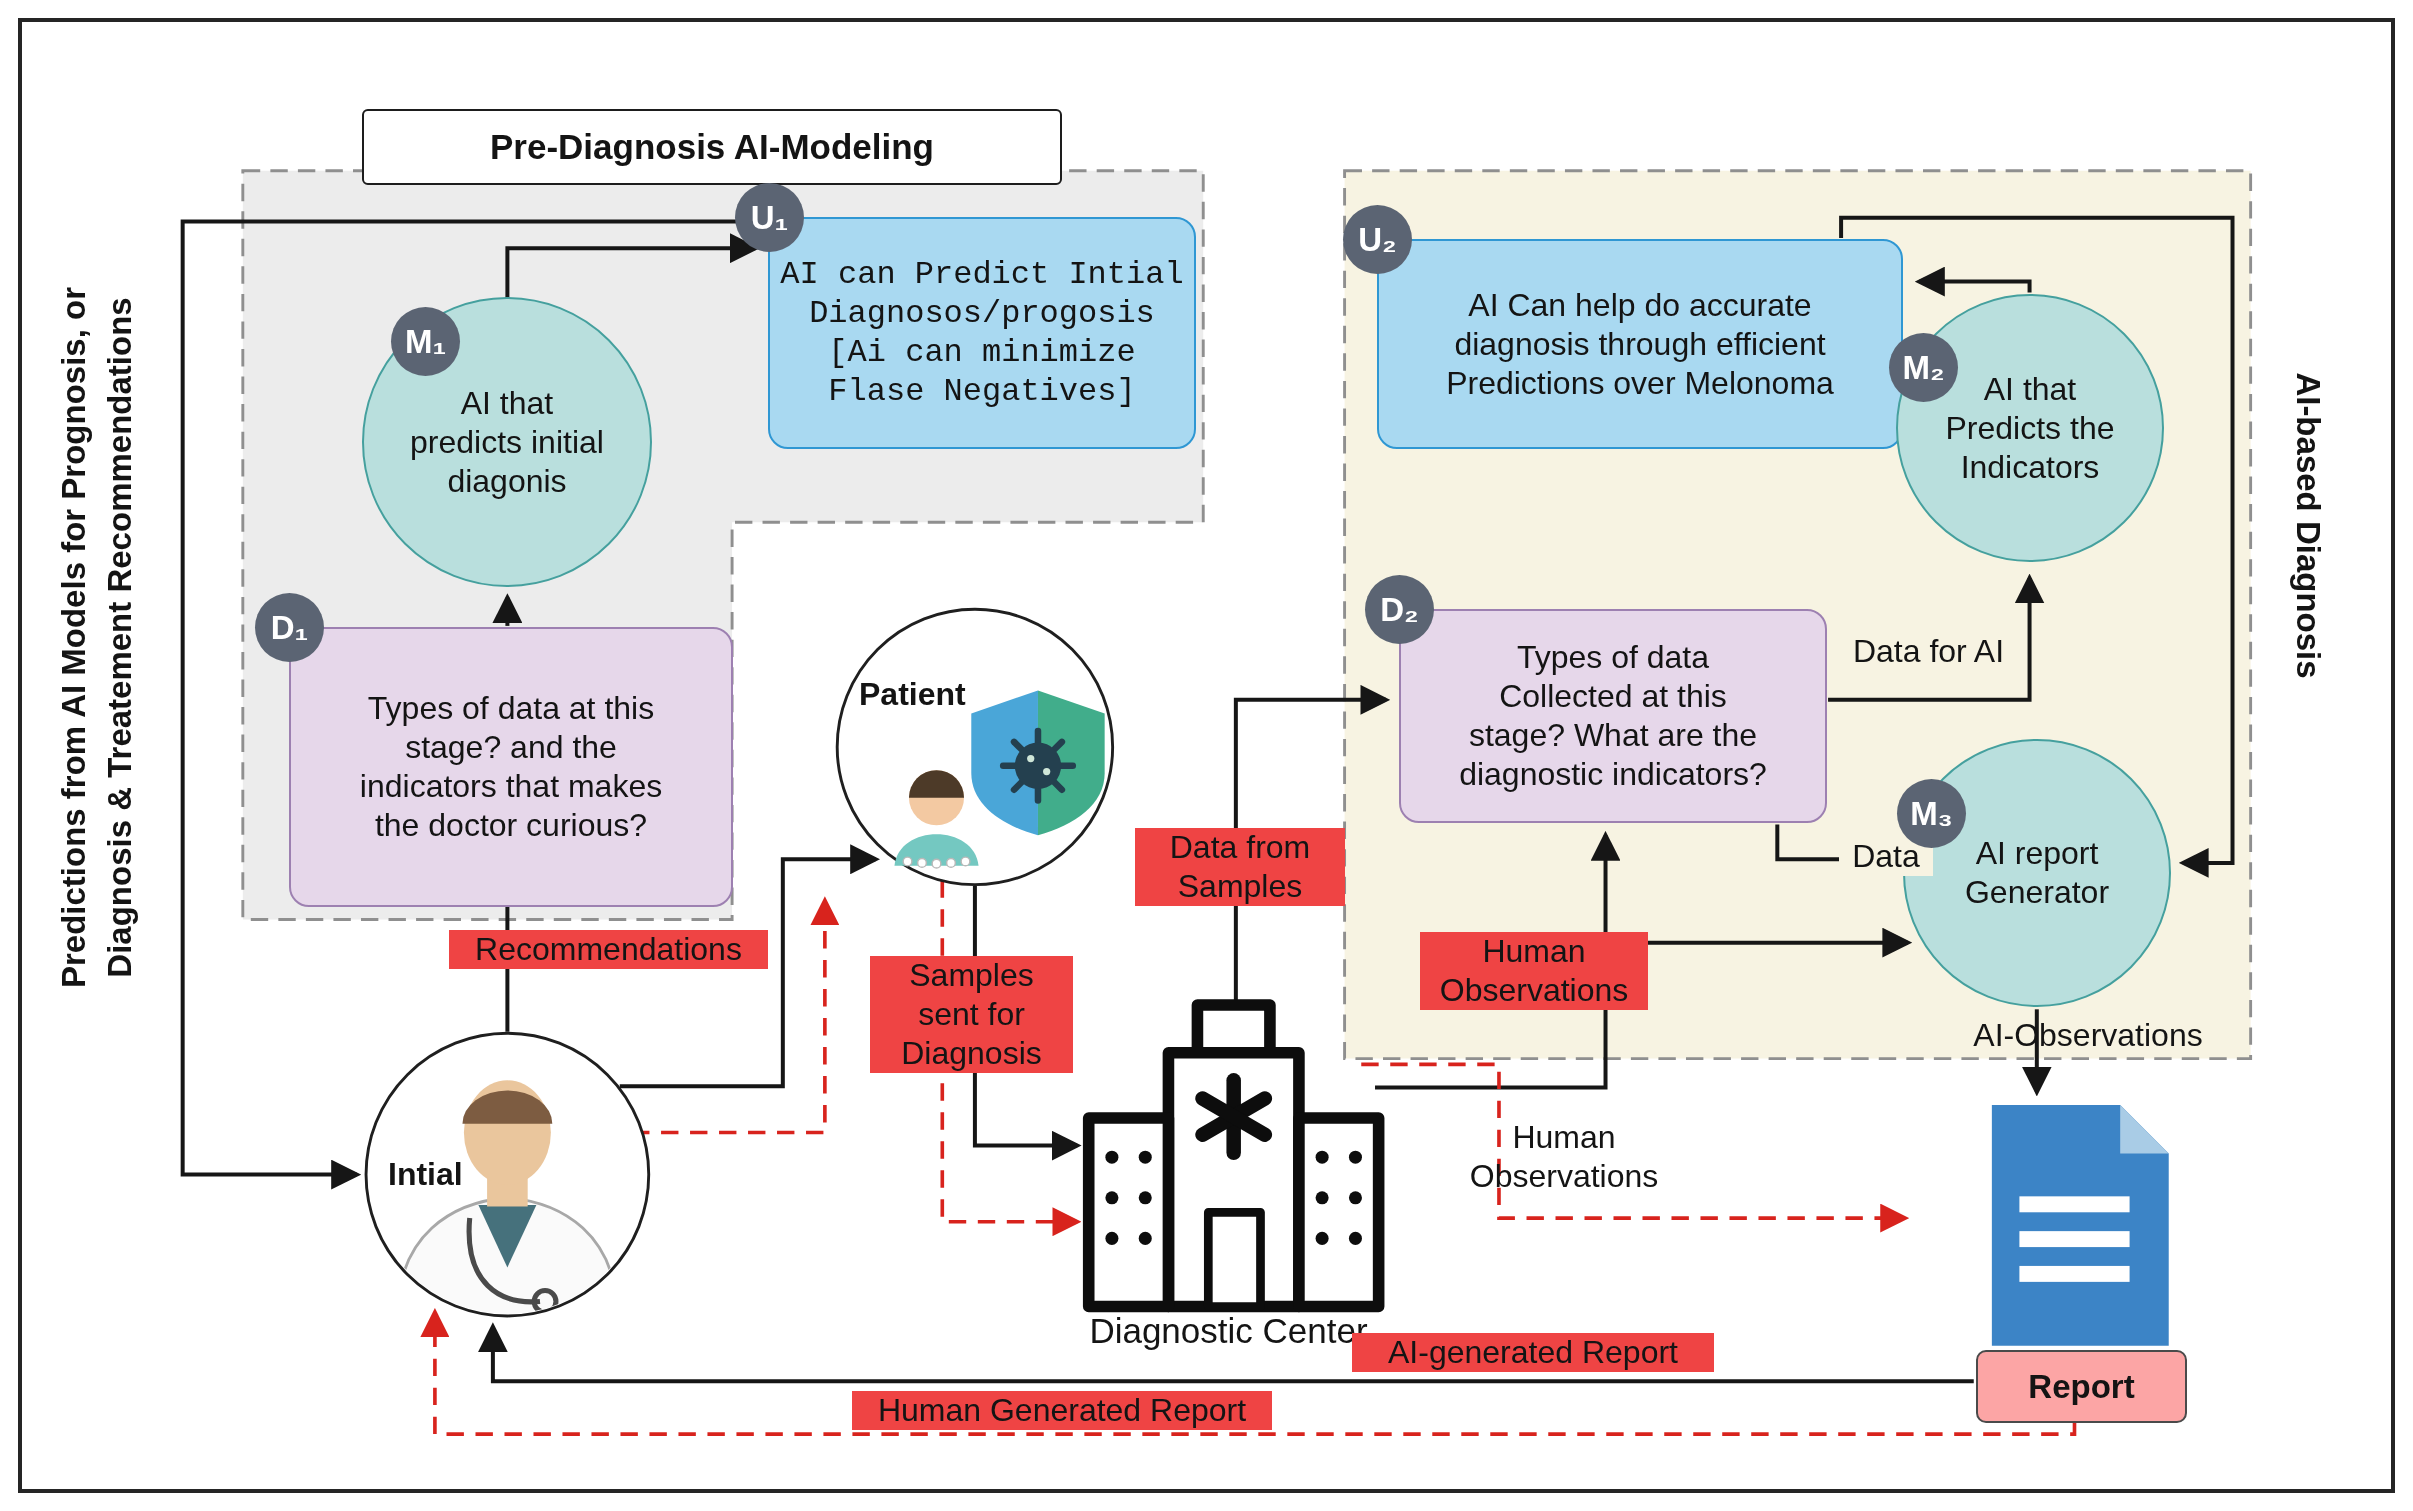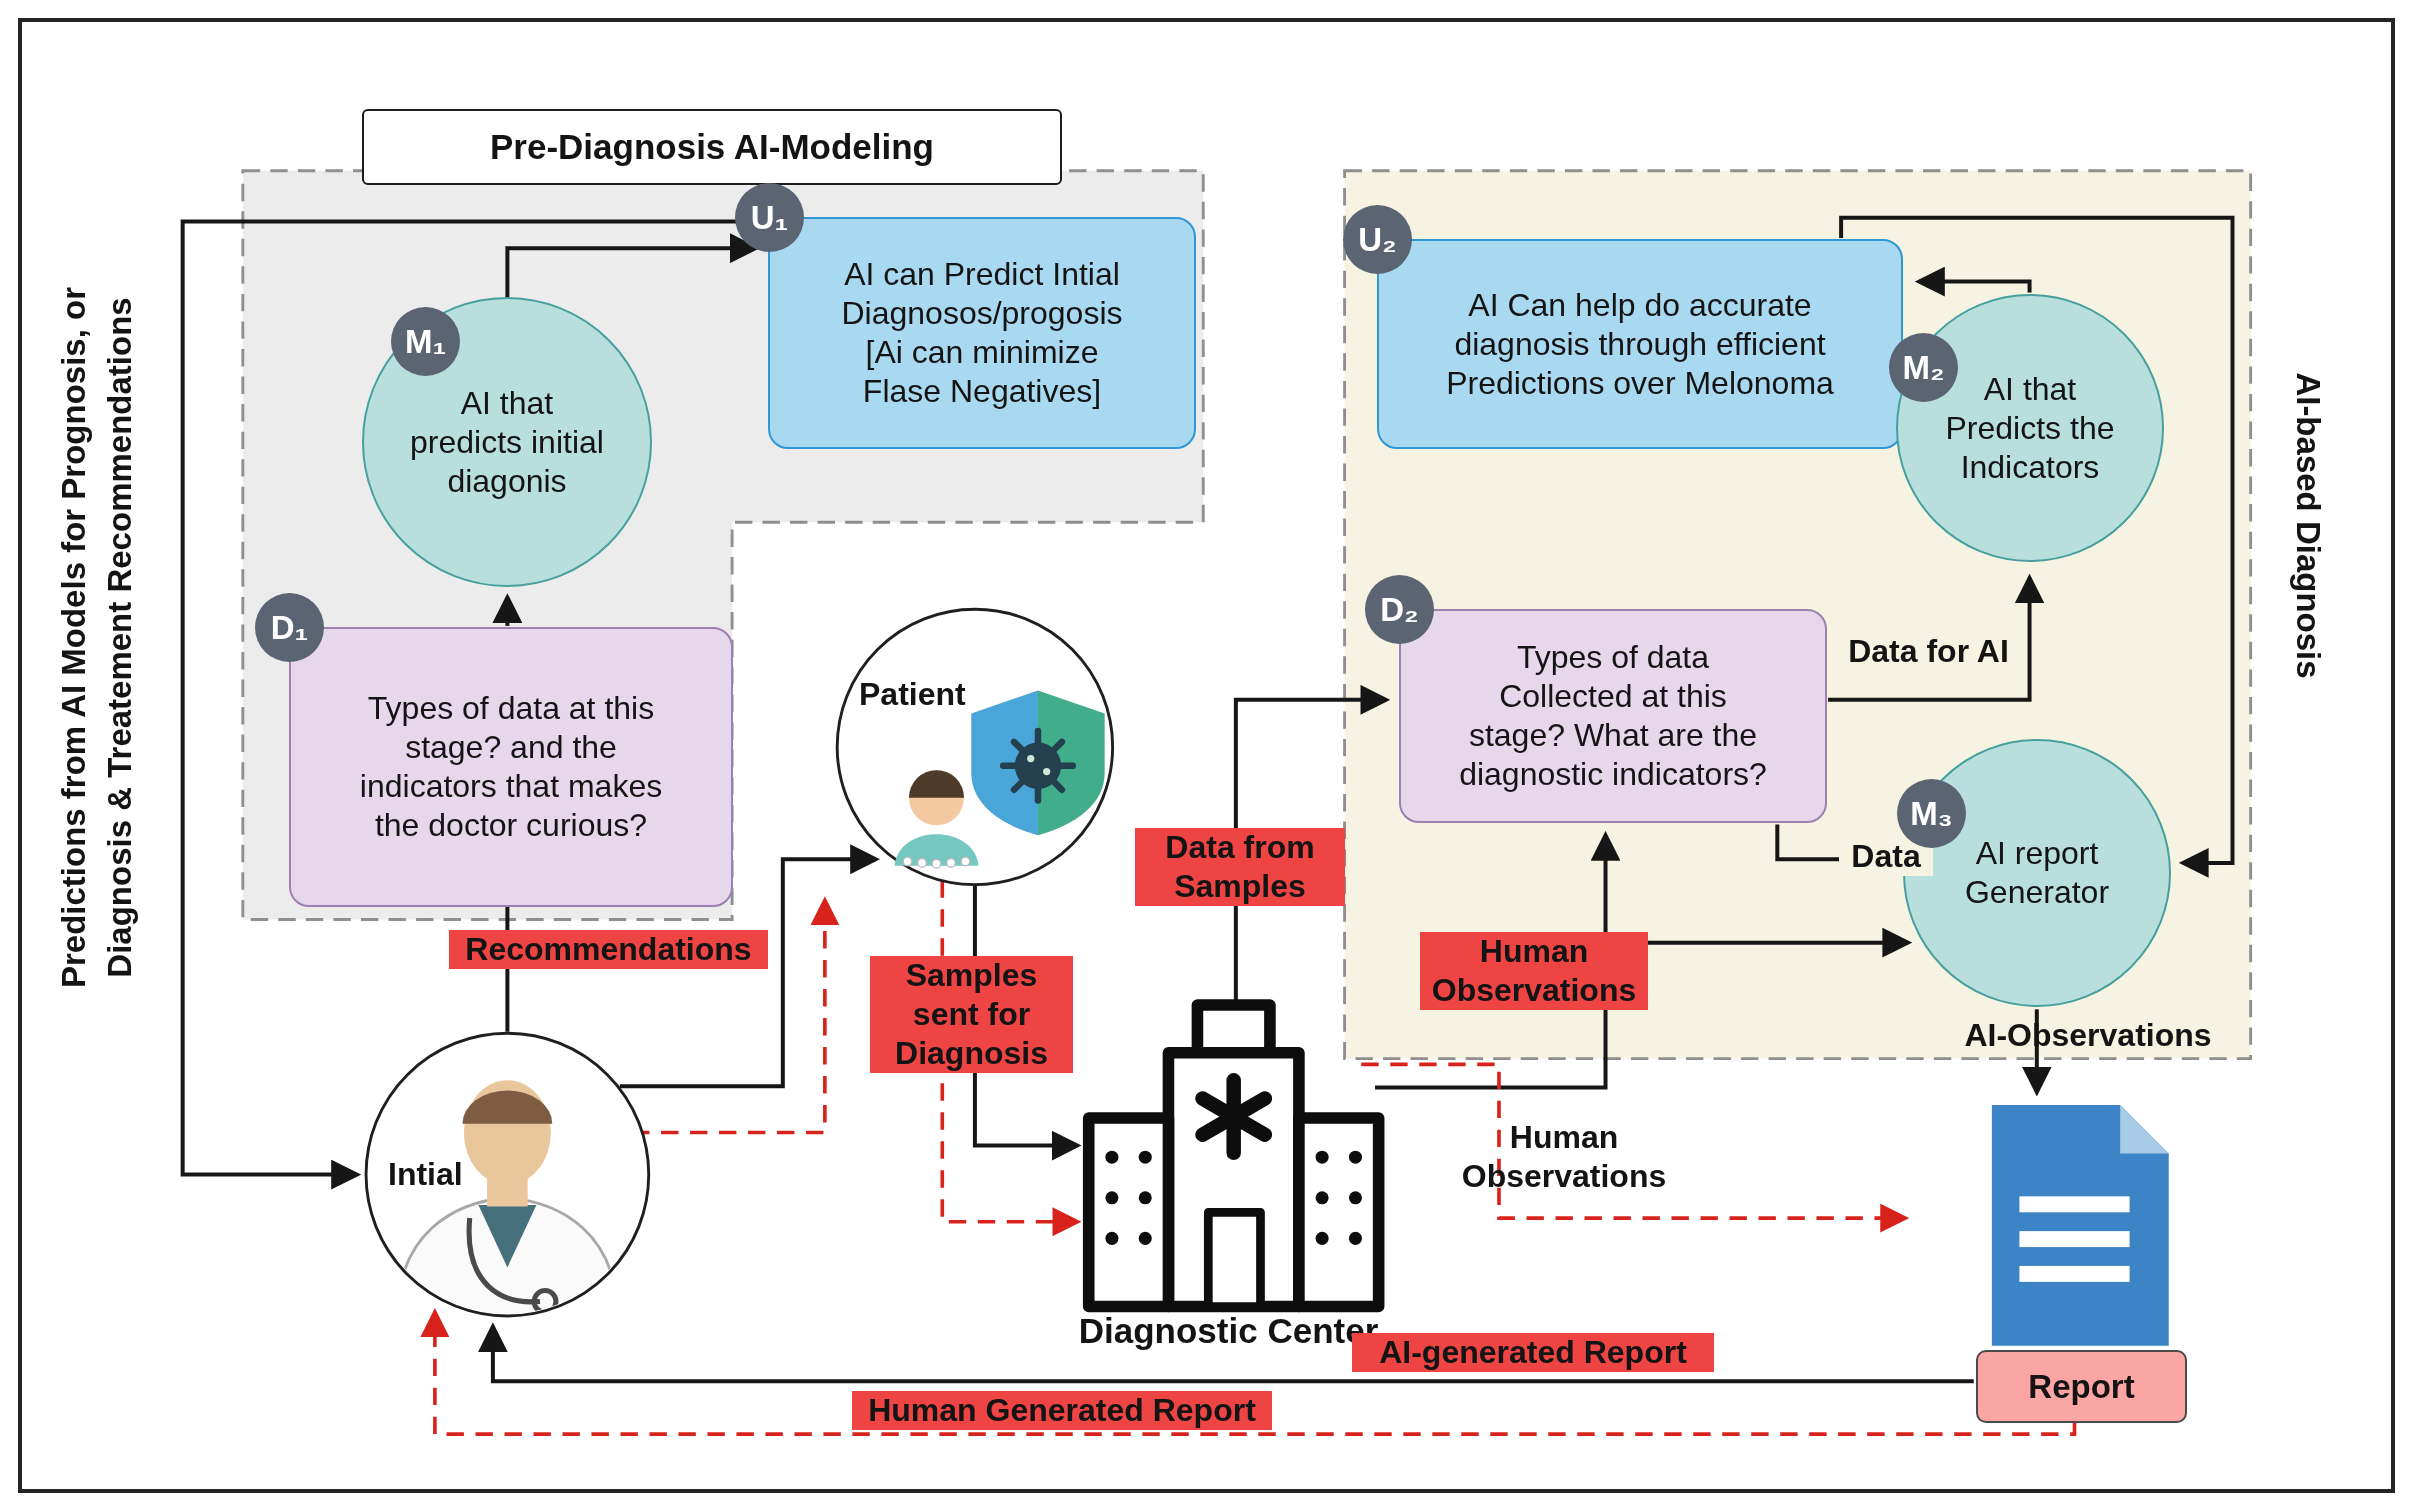--- a/index.html
+++ b/index.html
@@ -15,21 +15,21 @@
   .canvas{position:relative;width:2413px;height:1512px;overflow:hidden;background:#fff;}
   .frame{position:absolute;left:18px;top:18px;width:2369px;height:1467px;border:4.3px solid #252525;z-index:0;}
   svg.layer{position:absolute;left:0;top:0;z-index:1;}
   .abs{position:absolute;z-index:2;}
   .titlebox{background:#fff;border:2.2px solid #1d1d1d;border-radius:5.8px;display:flex;align-items:center;justify-content:center;font-size:35px;font-weight:700;}
   .node{display:flex;align-items:center;justify-content:center;text-align:center;font-size:32px;line-height:39px;font-weight:500;white-space:pre-line;box-sizing:border-box;}
   .circle{border-radius:50%;background:var(--teal-fill);border:2.9px solid var(--teal-stroke);}
   .bluebox{background:var(--blue-fill);border:2.9px solid var(--blue-stroke);border-radius:20px;}
   .purplebox{background:var(--purple-fill);border:2.9px solid var(--purple-stroke);border-radius:20px;}
   .badge{position:absolute;z-index:3;background:var(--badge-bg);color:#fff;border-radius:50%;width:69px;height:69px;display:flex;align-items:center;justify-content:center;font-size:33px;font-weight:700;}
-  .lbl{font-size:32px;font-weight:700;text-align:center;line-height:39px;white-space:pre-line;}
+  .lbl{font-size:32px;font-weight:400;text-align:center;line-height:39px;white-space:pre-line;}
   .whitebg{background:#ef4444;}
   .creambg{background:var(--region-right);}
   .vert{font-size:33px;font-weight:600;text-align:center;line-height:46px;white-space:pre-line;}
   .rotL{transform:rotate(-90deg);transform-origin:center;}
   .rotR{transform:rotate(90deg);transform-origin:center;}
   .actor-label{font-size:32px;font-weight:600;}
   .reportbox{background:#fca5a5;border:2.2px solid #4a4a4a;border-radius:10px;display:flex;align-items:center;justify-content:center;font-size:33px;font-weight:600;}
   
   .region{stroke:var(--region-stroke);stroke-width:4;stroke-dasharray:24 14;}
   .regL{fill:var(--region-left);}
@@ -170,21 +170,21 @@
 
   <div class="abs vert rotL" style="left:-370px;top:587px;width:942px;height:101px;">Predictions from AI Models for Prognosis, or
 Diagnosis &amp; Treatement Recommendations</div>
   <div class="abs vert rotR" style="left:2092px;top:504px;width:435px;height:43px;">AI-based Diagnosis</div>
 
   <div class="abs titlebox" style="left:362px;top:109px;width:696px;height:72px;">Pre-Diagnosis AI-Modeling</div>
 
   <div class="abs node circle" style="left:362px;top:297px;width:290px;height:290px;">AI that
 predicts initial
 diagonis</div>
-  <div class="abs node bluebox" style="left:768px;top:217px;width:428px;height:232px;">AI can Predict Intial
+  <div class="abs node bluebox" style="left:768px;top:217px;width:428px;height:232px;font-family:Liberation Mono, monospace;">AI can Predict Intial
 Diagnosos/progosis
 [Ai can minimize
 Flase Negatives]</div>
   <div class="abs node purplebox" style="left:289px;top:627px;width:444px;height:280px;">Types of data at this
 stage? and the
 indicators that makes
 the doctor curious?</div>
   <div class="abs node bluebox" style="left:1377px;top:239px;width:526px;height:210px;">AI Can help do accurate
 diagnosis through efficient
 Predictions over Melonoma</div>

